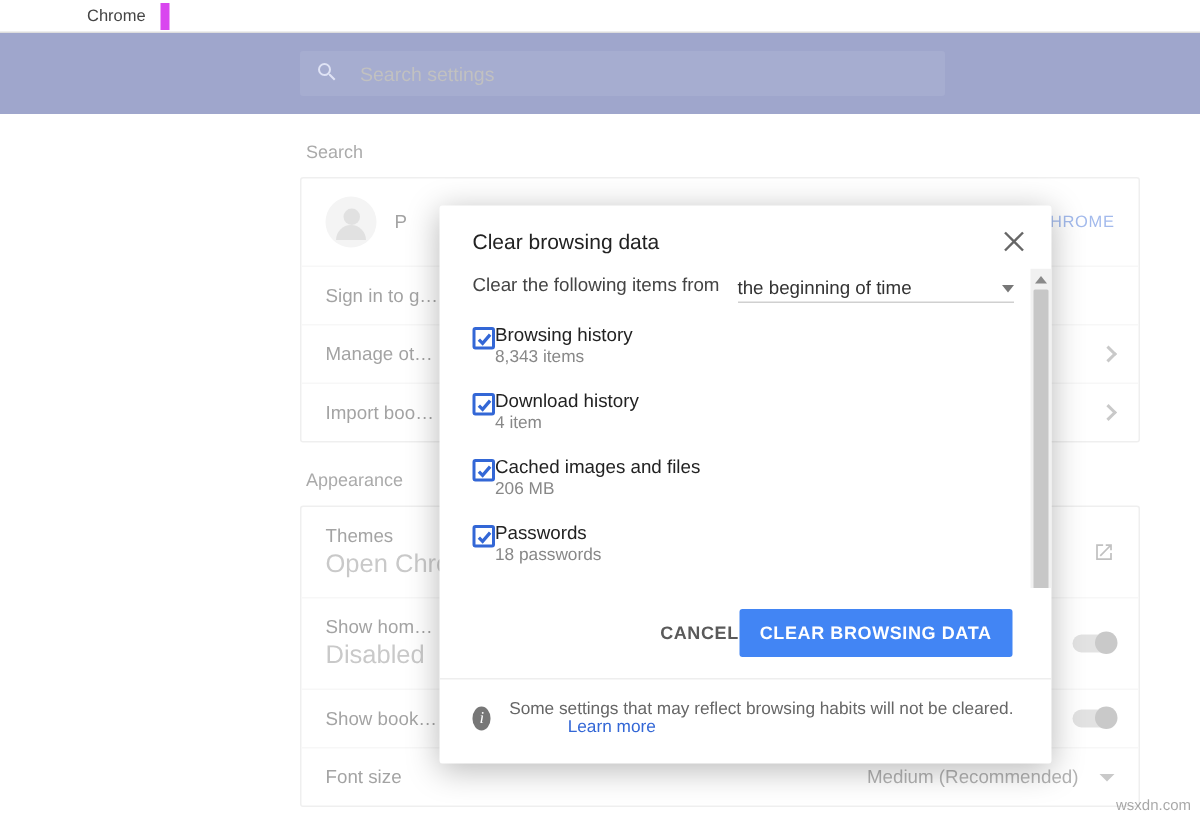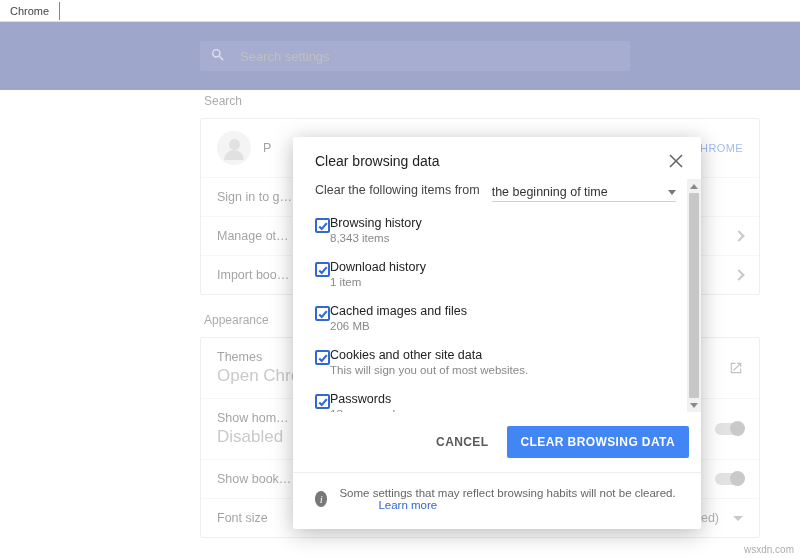--- a/index.html
+++ b/index.html
@@ -1,26 +1,26 @@
 <!DOCTYPE html>
 <html><head>
 <meta charset="utf-8">
 <style>
   * { box-sizing: border-box; margin: 0; padding: 0; }
   html, body { width: 800px; height: 558px; overflow: hidden; font-family: Arial, "Segoe UI", sans-serif; background: #fff; }
 
   
   .tabbar { height: 22px; border-bottom: 1px solid #ddd; display:flex; align-items:center; font-size:11px; color:#555; }
-  .tabbar .tab { padding: 3px 10px; border-right:1px solid #d946ef; color:#444; }
+  .tabbar .tab { padding: 3px 10px; border-right:6px solid #d946ef; color:#444;margin-left:48px; }
   .tabbar .addr { flex:1; padding: 3px 10px; color:#888; }
 
   .page { position:relative; width:800px; height:536px; }
 
   
-  .header { height:68px; background:#2b3a8f; display:flex; align-items:center; padding-left:200px; }
+  .header { height:54px; background:#2b3a8f; display:flex; align-items:center; padding-left:200px; }
   .search-wrap { width: 430px; height:30px; background:rgba(255,255,255,0.08); border-radius:2px; display:flex; align-items:center; padding:0 10px; color:#b8c0e8; font-size:13px; }
   .search-wrap svg { width:16px; height:16px; margin-right:14px; fill:#b8c0e8; }
   .search-wrap input { background:transparent; border:none; outline:none; color:#cfd5f2; flex:1; font-size:13px; }
 
   .main { position:absolute; top:54px; left:0; right:0; padding: 18px 0 0 200px; }
 
   .section-label { font-size:12px; color:#444; margin-bottom:10px; padding-left:4px; }
 
   .card { width:560px; border:1px solid #dcdcdc; border-radius:2px; background:#fff; margin-bottom:18px; }
   .card-row { display:flex; align-items:center; justify-content:space-between; padding:12px 16px; border-top:1px solid #eee; font-size:12.5px; color:#333; }
@@ -59,29 +59,29 @@
   .opt .labels .t2 { font-size:11.5px; color:#888; margin-top:2px; }
 
   
   .dialog-scroll { position:absolute; top:0; right:0; width:14px; height:233px; background:#f1f1f1; }
   .dialog-scroll .arrow { width:14px; height:14px; display:flex; align-items:center; justify-content:center; }
   .dialog-scroll .arrow div { width:0;height:0; border-left:4px solid transparent; border-right:4px solid transparent; }
   .dialog-scroll .up div { border-bottom:5px solid #8a8a8a; }
   .dialog-scroll .dn div { border-top:5px solid #8a8a8a; }
   .dialog-scroll .thumb { position:absolute; top:14px; bottom:14px; left:2px; right:2px; background:#c7c7c7; border-radius:1px; }
 
-  .dialog-actions { display:flex; justify-content:flex-end; gap:18px; padding: 14px 12px; align-items:center; }
+  .dialog-actions { display:flex; justify-content:flex-end; padding: 14px 26px; align-items:center; }
   .btn-cancel { font-size:12px; letter-spacing:0.4px; color:#5a5a5a; cursor:pointer; font-weight:600; }
   .btn-primary { font-size:12px; letter-spacing:0.4px; color:#fff; background:#4285f4; padding:9px 14px; border-radius:2px; cursor:pointer; font-weight:600; }
 
   .dialog-footer { border-top:1px solid #eee; display:flex; align-items:center; gap:12px; padding:14px 22px 18px 22px; font-size:11.5px; color:#666; }
   .info-icon { width:16px; height:16px; border-radius:50%; background:#777; color:#fff; font-size:11px; display:flex; align-items:center; justify-content:center; font-family: Georgia, serif; font-style:italic; }
   .dialog-footer a { color:#3367d6; text-decoration:none;padding-left:39px; }
 
-  .watermark { position:absolute; bottom:3px; right:6px; font-size:10px; color:rgba(0,0,0,0.35); z-index:6; }
+  .watermark { position:absolute; bottom:15px; right:6px; font-size:10px; color:rgba(0,0,0,0.35); z-index:6; }
 </style>
 </head>
 <body>
 
 <div class="tabbar">
   <div class="tab">Chrome</div>
 </div>
 
 <div class="page">
 
@@ -192,43 +192,32 @@
         </div>
       </div>
       <div class="opt">
         <div class="chk">
             <svg viewBox="0 0 12 12">
               <polyline points="1.5 6.5 4.5 9.5 10.5 2.5"></polyline>
             </svg>
           </div>
         <div class="labels">
           <div class="t1">Download history</div>
-          <div class="t2">1 item</div>
+          <div class="t2">4 item</div>
         </div>
       </div>
       <div class="opt">
         <div class="chk">
             <svg viewBox="0 0 12 12">
               <polyline points="1.5 6.5 4.5 9.5 10.5 2.5"></polyline>
             </svg>
           </div>
         <div class="labels">
           <div class="t1">Cached images and files</div>
           <div class="t2">206 MB</div>
-        </div>
-      </div>
-      <div class="opt">
-        <div class="chk">
-            <svg viewBox="0 0 12 12">
-              <polyline points="1.5 6.5 4.5 9.5 10.5 2.5"></polyline>
-            </svg>
-          </div>
-        <div class="labels">
-          <div class="t1">Cookies and other site data</div>
-          <div class="t2">This will sign you out of most websites.</div>
         </div>
       </div>
       <div class="opt">
         <div class="chk">
             <svg viewBox="0 0 12 12">
               <polyline points="1.5 6.5 4.5 9.5 10.5 2.5"></polyline>
             </svg>
           </div>
         <div class="labels">
           <div class="t1">Passwords</div>

